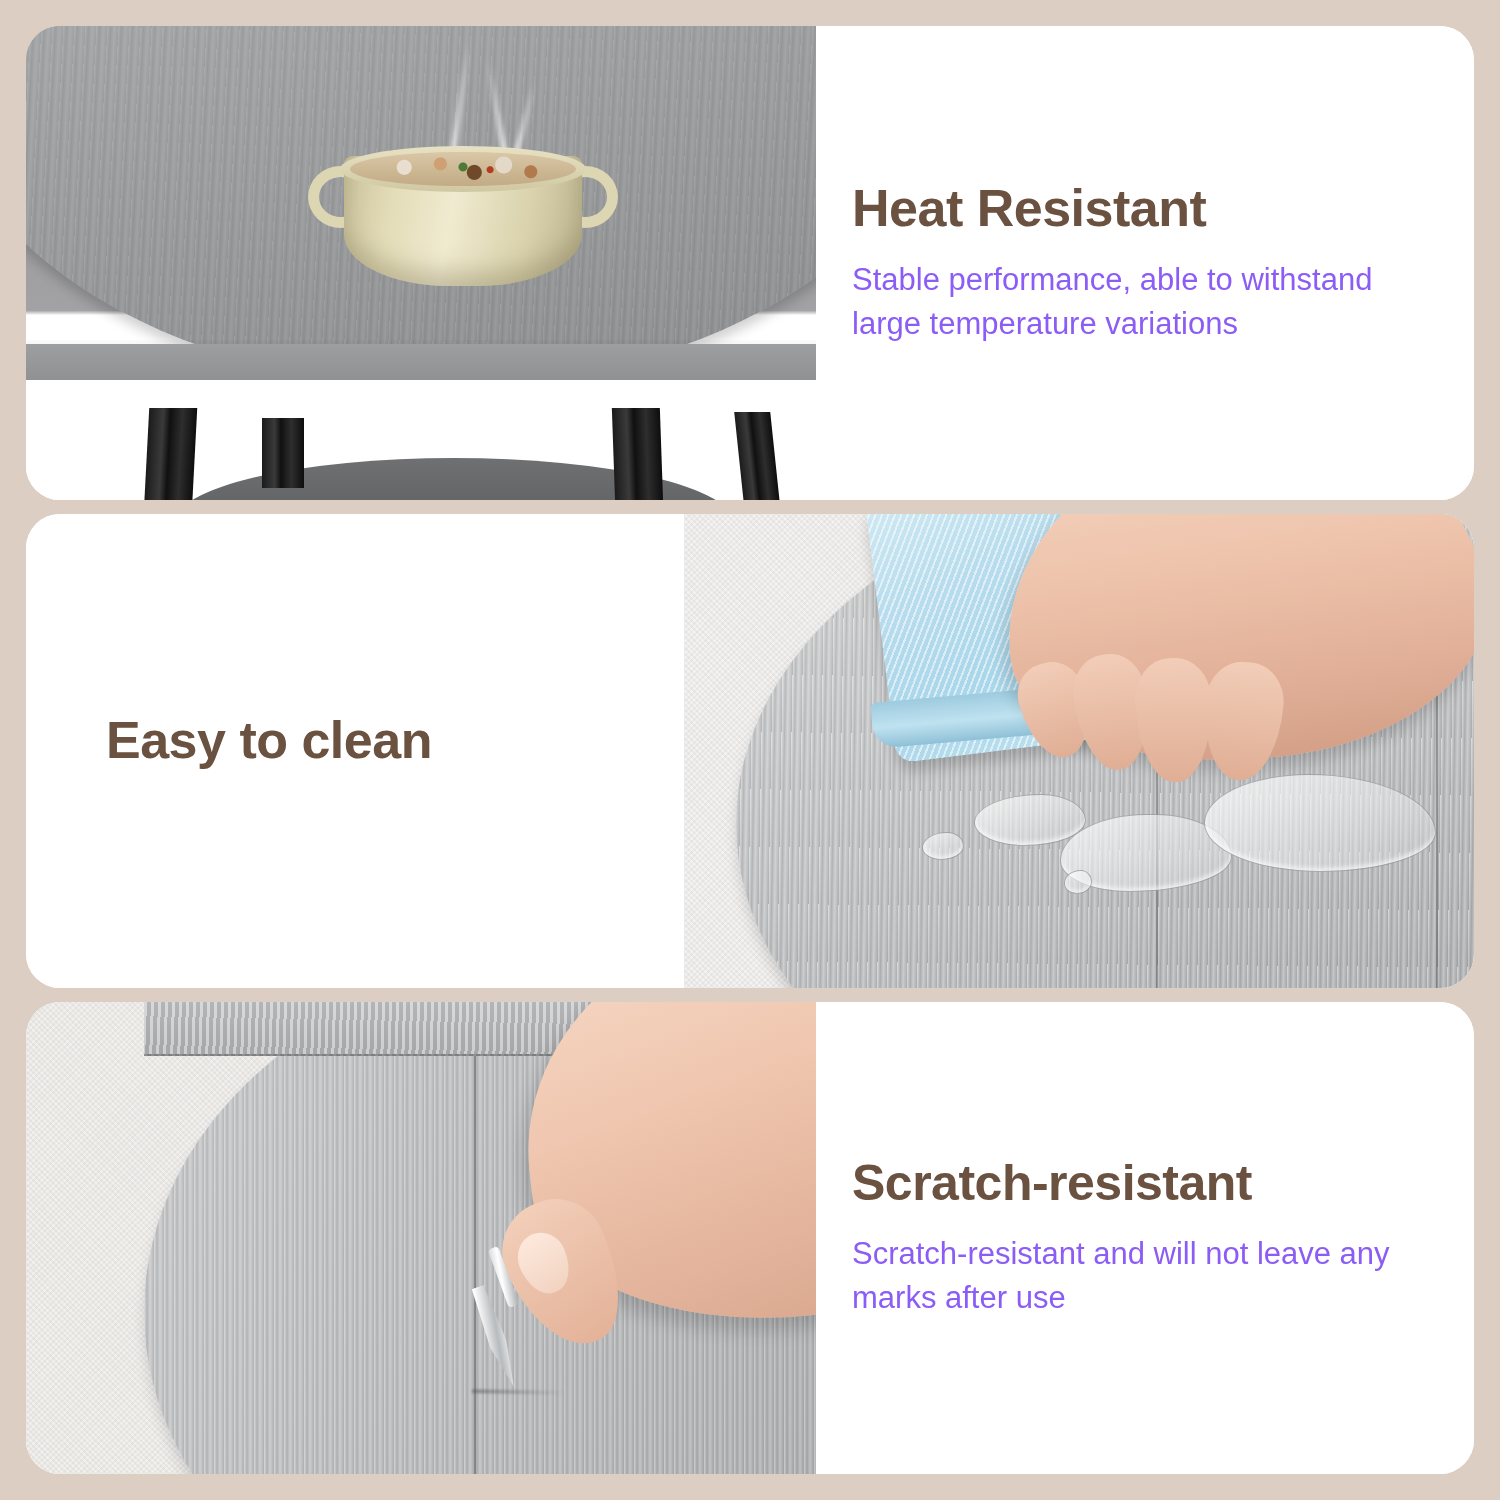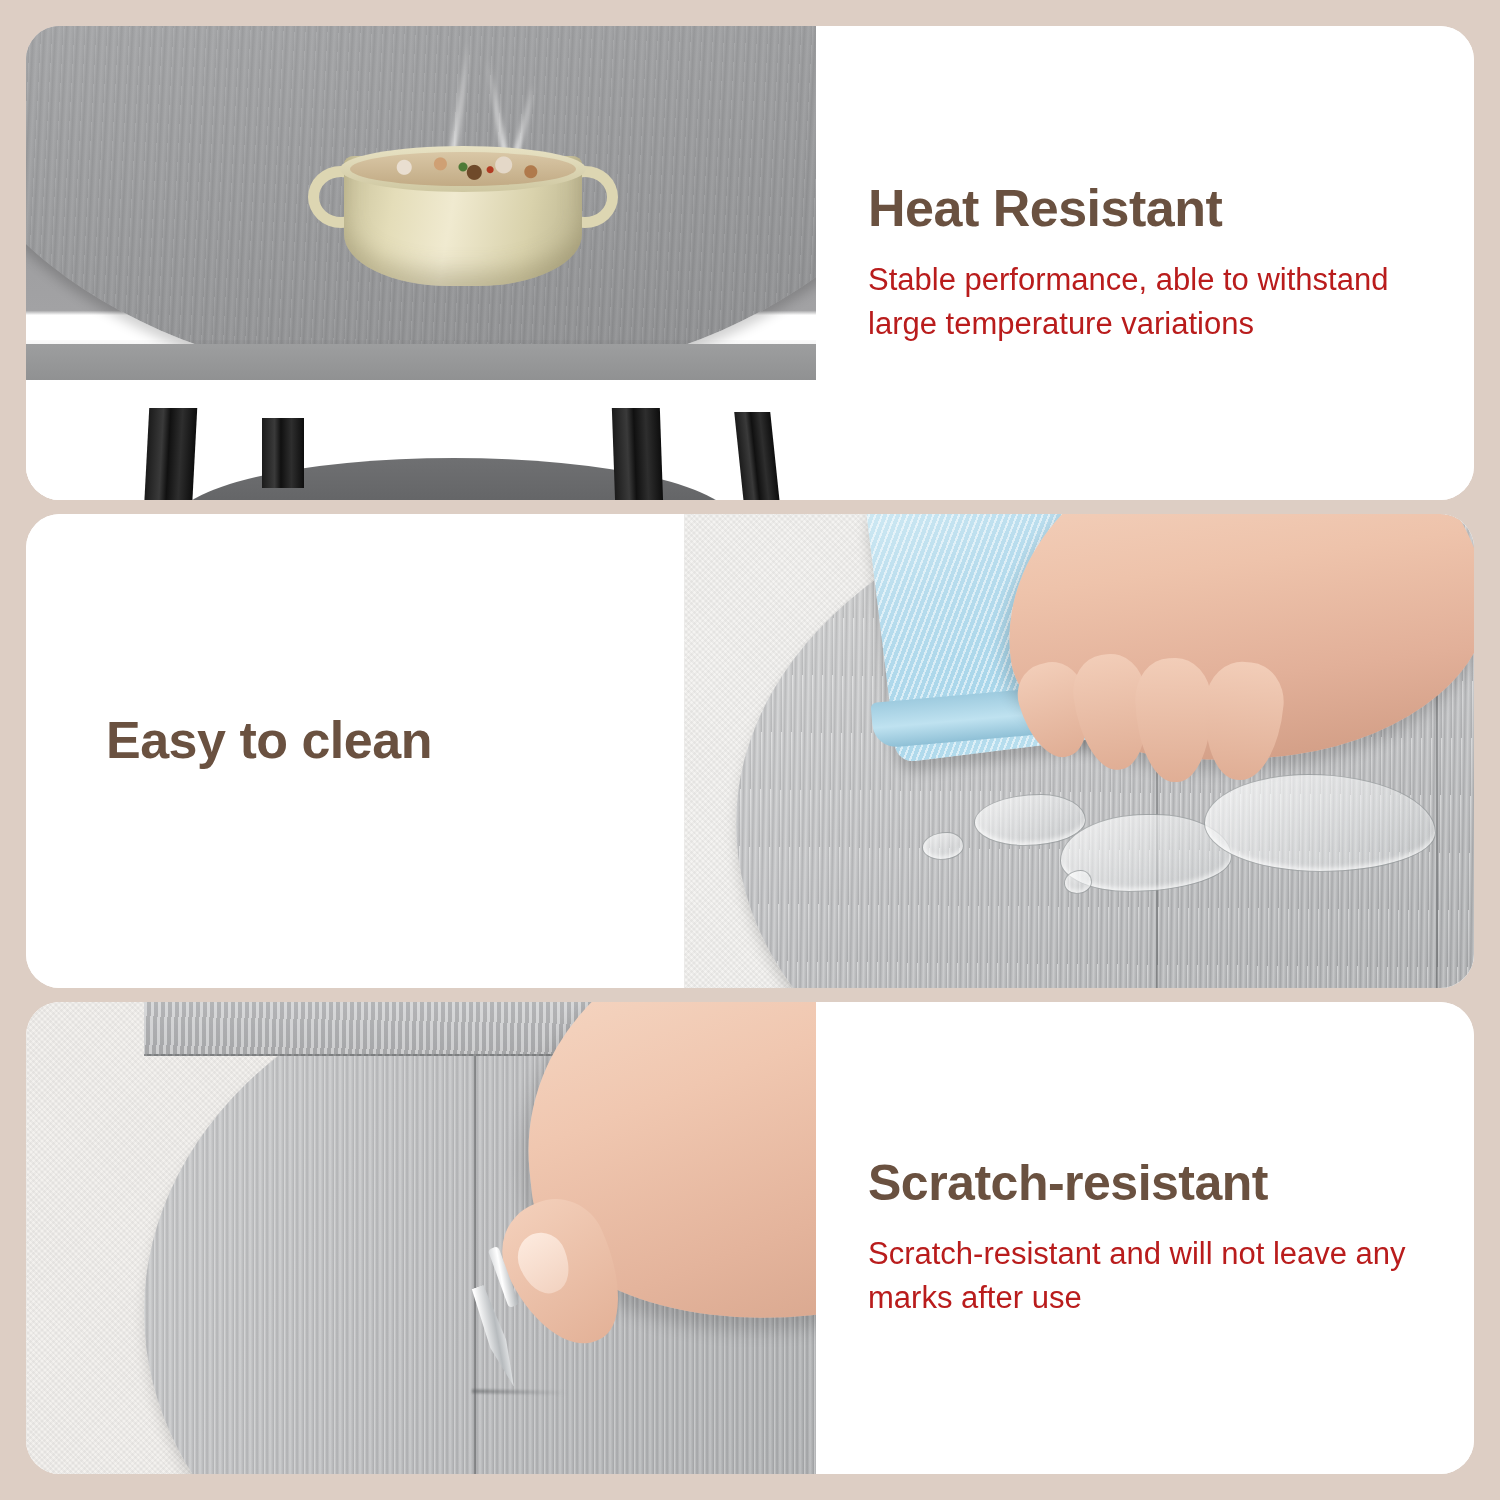--- a/index.html
+++ b/index.html
@@ -41,40 +41,40 @@
     overflow: hidden;
     background: #f7f6f4;
   }
 
   .panel-text {
     flex: 1 1 auto;
     height: 100%;
     display: flex;
     flex-direction: column;
     justify-content: center;
-    padding-left: 52px;
+    padding-left: 36px;
     padding-right: 34px;
     box-sizing: border-box;
     background: #ffffff;
   }
   .panel-text.left-pad { padding-left: 80px; padding-right: 40px; }
 
   .feature-title {
     color: #6a5140;
     font-size: 52px;
     font-weight: bold;
     letter-spacing: -0.5px;
     line-height: 1.08;
     margin: 0 0 22px 0;
     white-space: nowrap;
   }
   .feature-title.small { font-size: 50px; }
 
   .feature-desc {
-    color: #b91c1c;
+    color: #8b5cf6;
     font-size: 31px;
     font-weight: normal;
     line-height: 1.42;
     margin: 0;
     max-width: 600px;
   }
   .feature-desc.one-line { max-width: 640px; }
 
   
   #panel-heat      { left: 26px;  top: 26px;   width: 1448px; height: 474px; }

